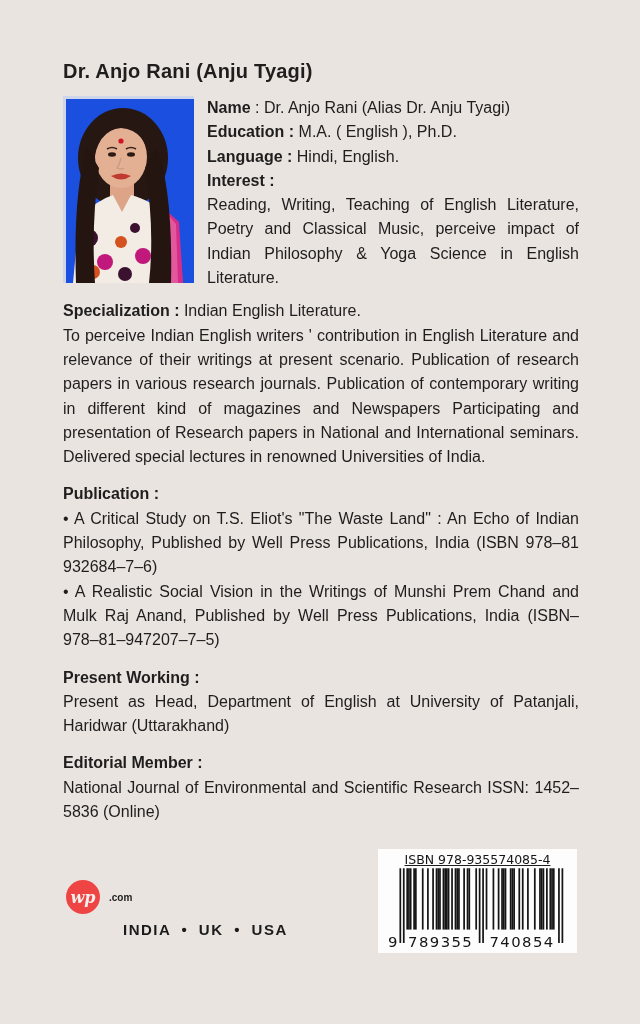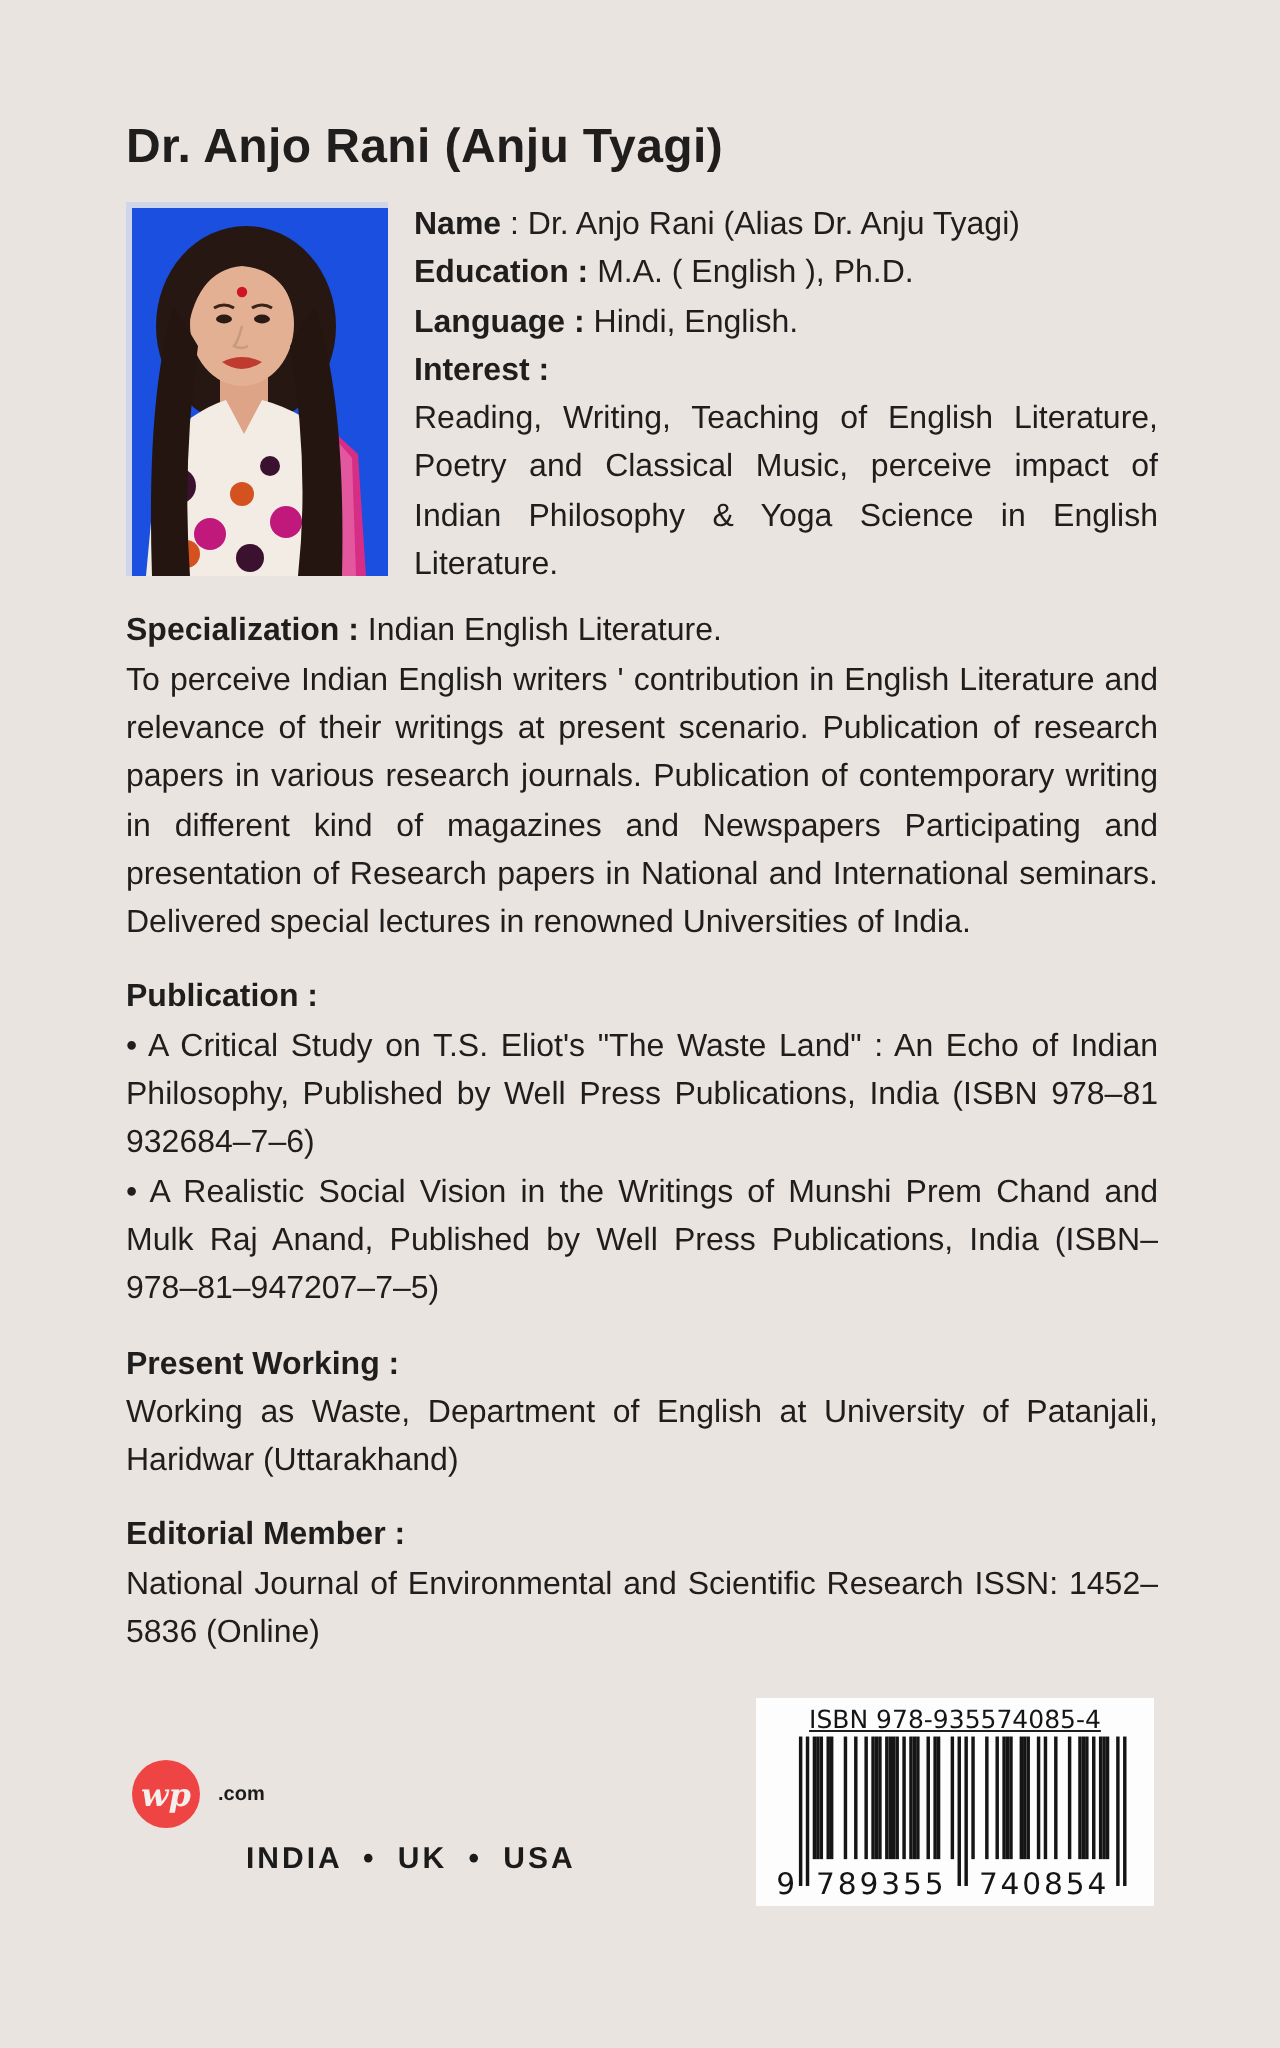--- a/index.html
+++ b/index.html
@@ -6,21 +6,21 @@
   .page{
     position:relative;
     width:640px;height:1024px;
     background:#e9e4e0;
     font-family:"Liberation Sans",sans-serif;
     color:#201d1d;
     overflow:hidden;
     margin:0 auto;
   }
   .content{position:absolute;left:63px;top:60px;width:516px;}
-  .title{font-size:24px;font-weight:700;margin:0 0 13px 0;letter-spacing:.2px;}
+  .title{font-size:20px;font-weight:700;margin:0 0 13px 0;letter-spacing:.2px;}
   .profile-row{display:flex;gap:13px;margin-bottom:9px;}
   .photo{width:131px;height:187px;flex:none;display:block;}
   .info{flex:1;font-size:16px;line-height:24.3px;}
   .info .field{white-space:nowrap;}
   .b{font-weight:700;}
   .just{text-align:justify;}
   .para{font-size:16px;line-height:24.3px;margin:0;}
   .section{margin-top:13px;}
   .heading{font-weight:700;font-size:16px;line-height:24.3px;margin:0;}
   .pub-item{margin:0;}
@@ -119,21 +119,21 @@
     <p class="para just"><span class="b">Specialization :</span><span> Indian English Literature.</span><br><span>To perceive Indian English writers ' contribution in English Literature and relevance of their writings at present scenario. Publication of research papers in various research journals. Publication of contemporary writing in different kind of magazines and Newspapers Participating and presentation of Research papers in National and International seminars. Delivered special lectures in renowned Universities of India.</span></p>
 
     <div class="section">
       <p class="heading">Publication :</p>
       <p class="para just pub-item">• A Critical Study on T.S. Eliot's "The Waste Land" : An Echo of Indian Philosophy, Published by Well Press Publications, India (ISBN 978–81 932684–7–6)</p>
       <p class="para just pub-item">• A Realistic Social Vision in the Writings of Munshi Prem Chand and Mulk Raj Anand,  Published by Well Press Publications, India (ISBN–978–81–947207–7–5)</p>
     </div>
 
     <div class="section">
       <p class="heading">Present Working :</p>
-      <p class="para just">Working as Waste, Department of English at University of Patanjali, Haridwar (Uttarakhand)</p>
+      <p class="para just">Present as Head, Department of English at University of Patanjali, Haridwar (Uttarakhand)</p>
     </div>
 
     <div class="section">
       <p class="heading">Editorial Member :</p>
       <p class="para just">National Journal of Environmental and Scientific Research ISSN: 1452–5836 (Online)</p>
     </div>
 
   </div>
 
   <div class="publisher">

